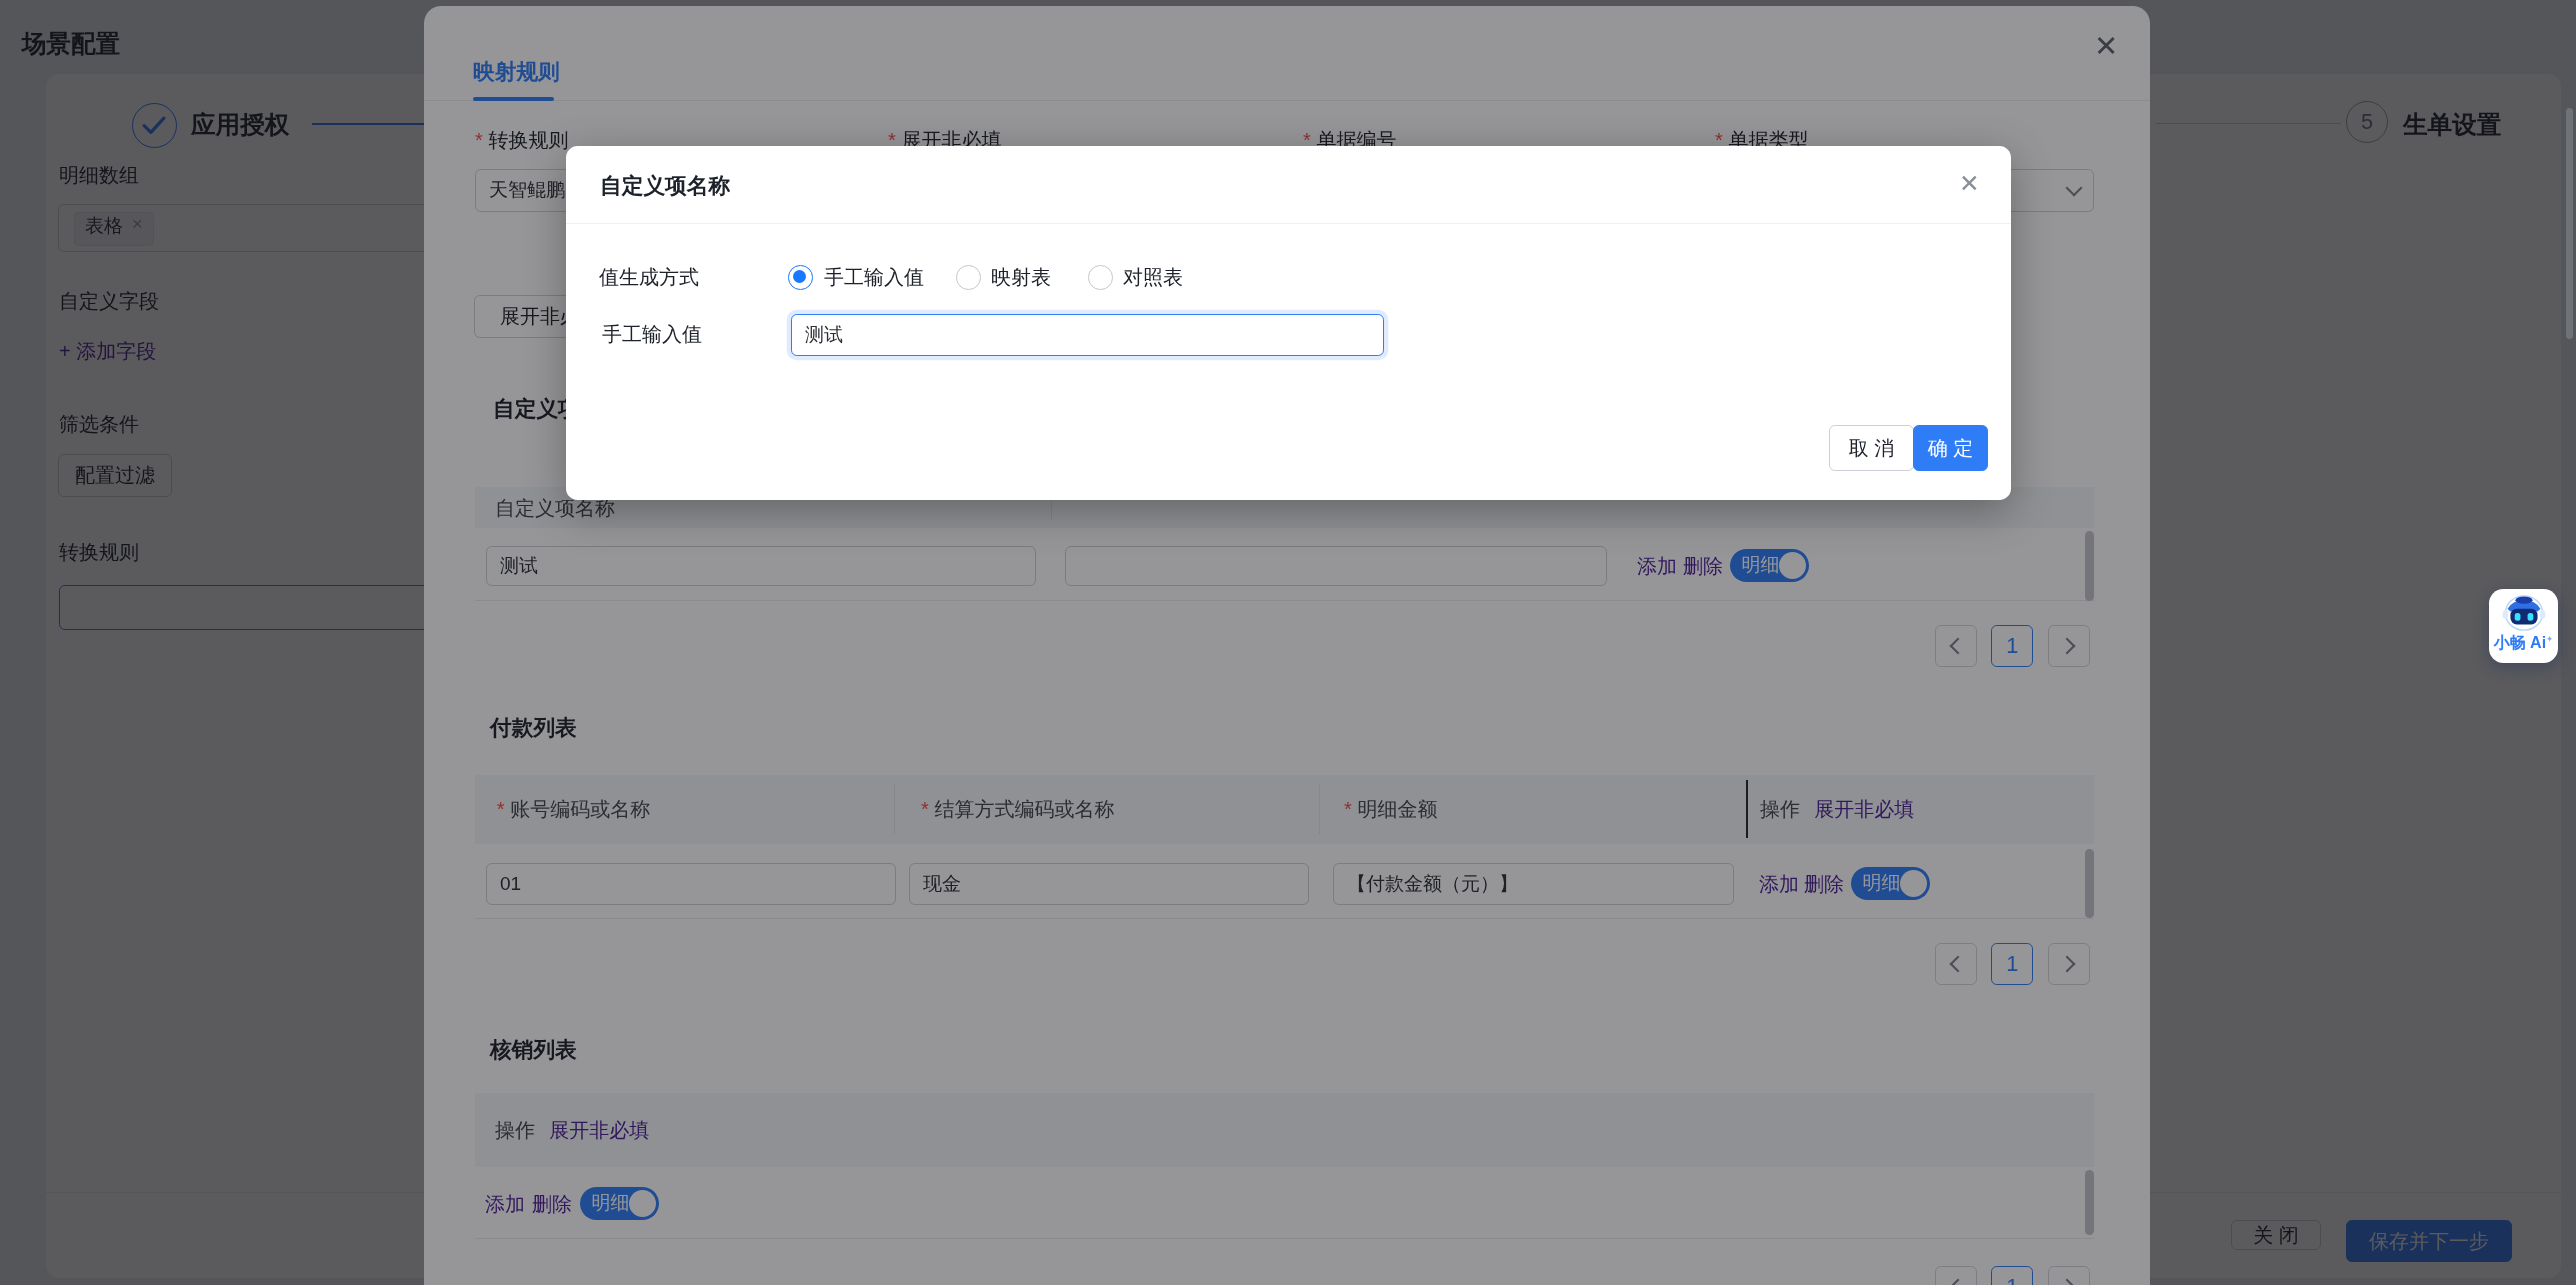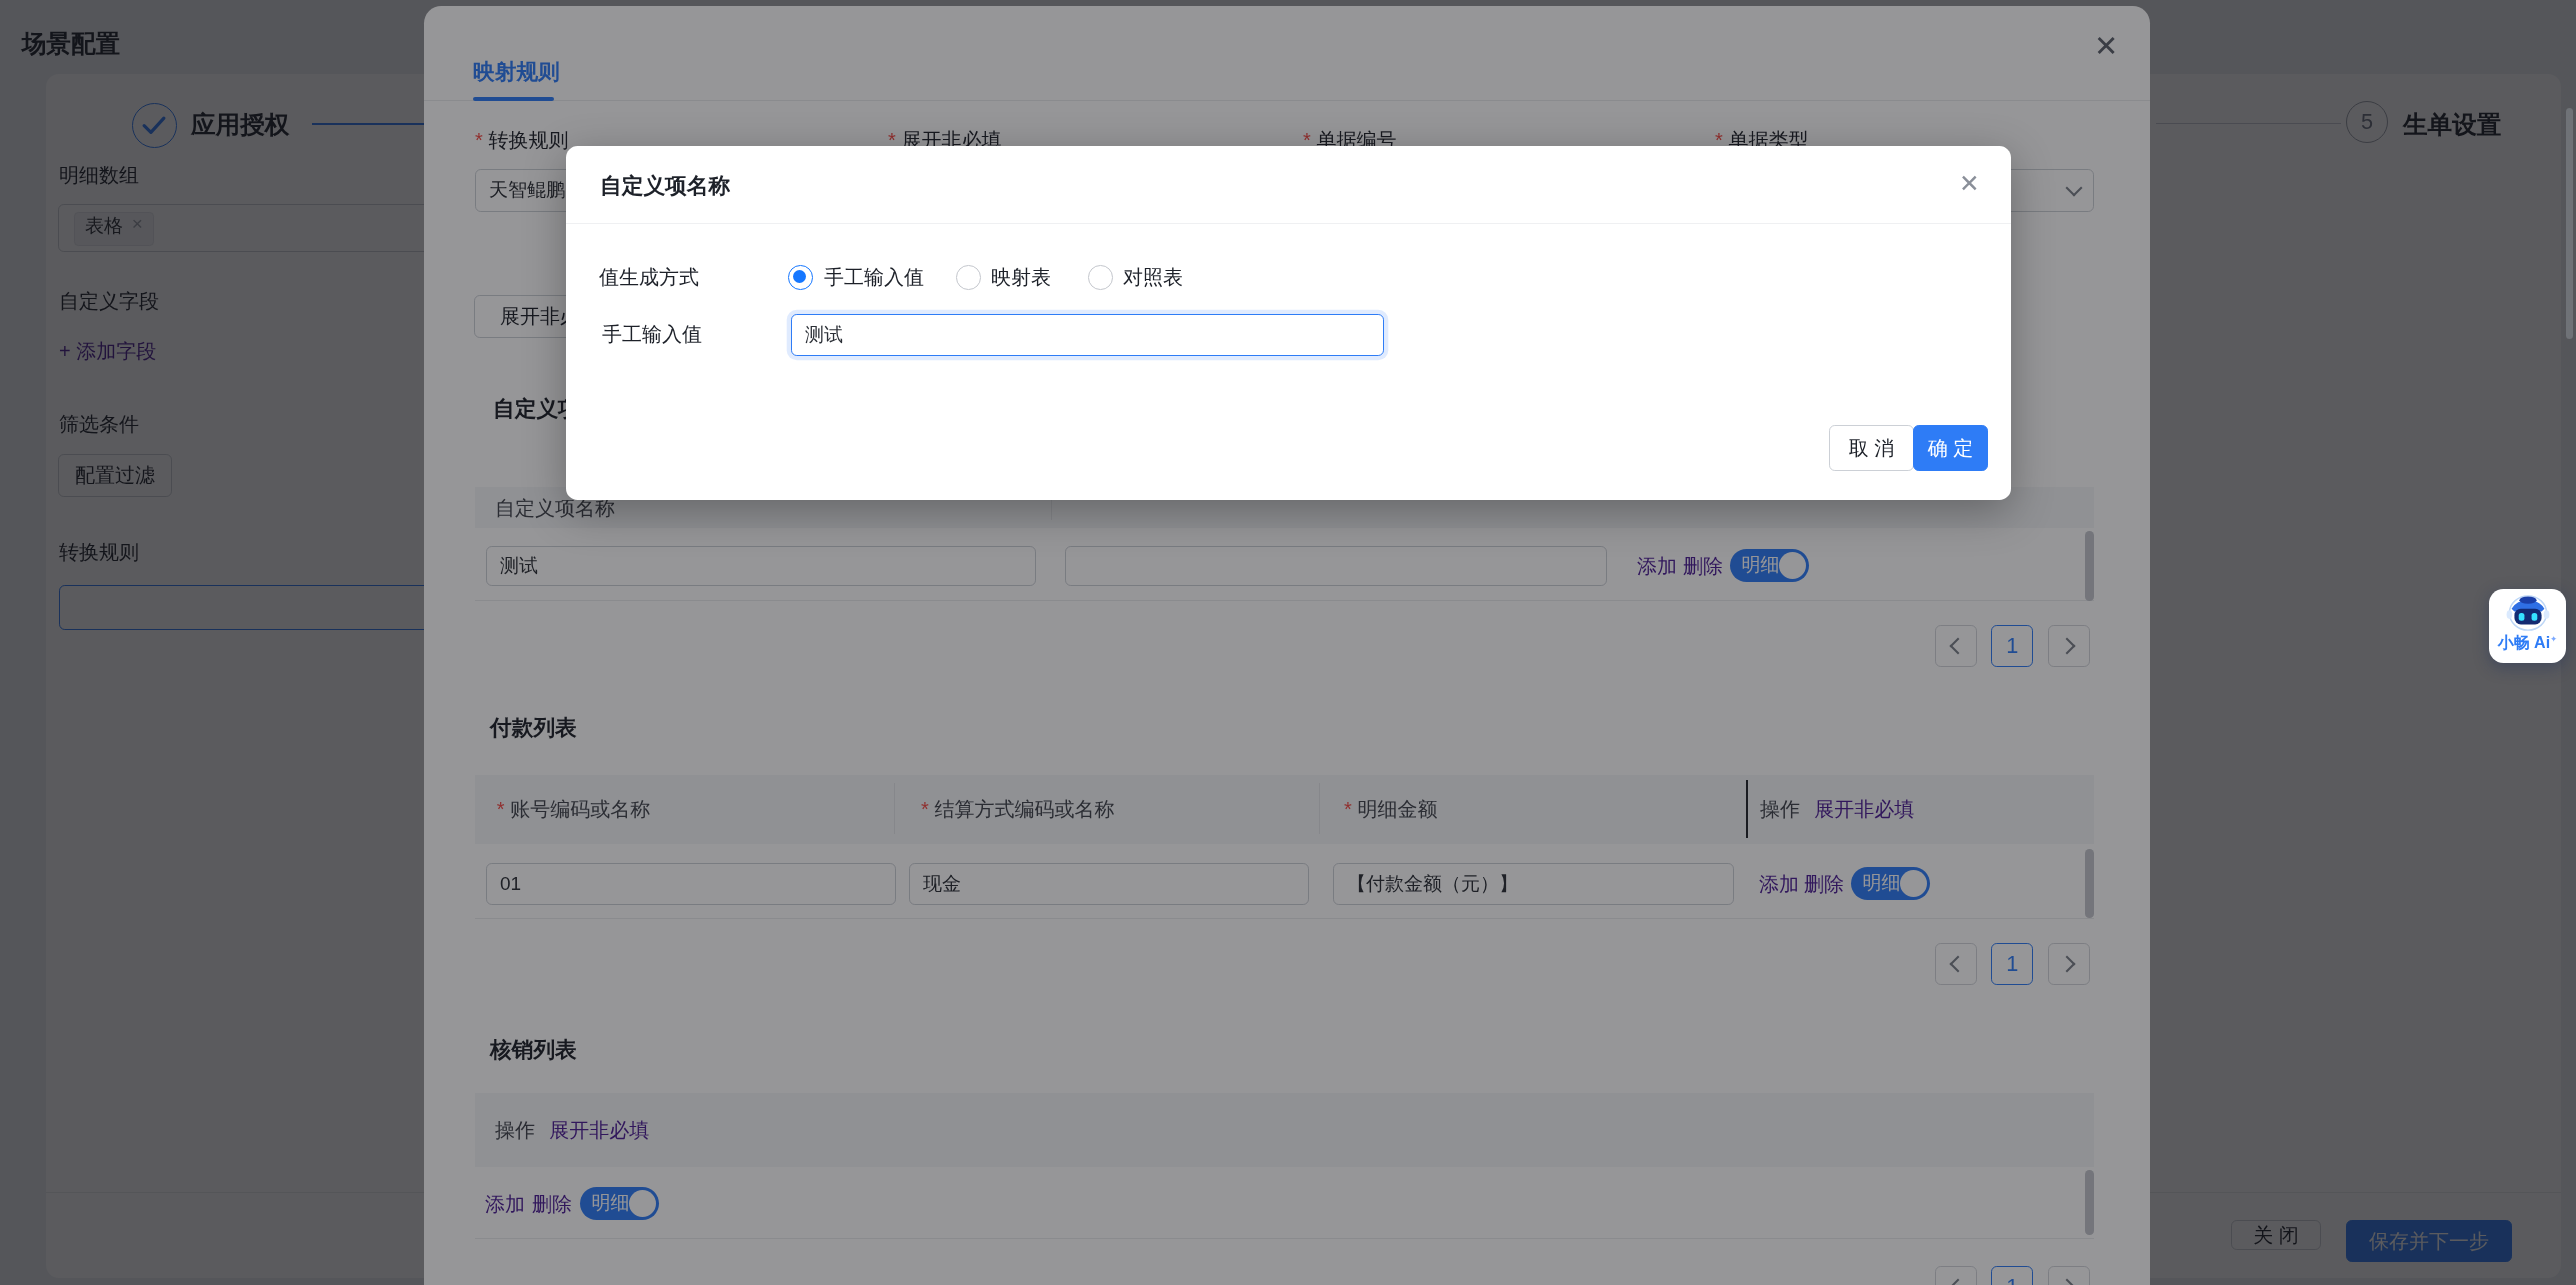--- a/index.html
+++ b/index.html
@@ -255,21 +255,21 @@
     <div class="btn outline" style="left:1263px;top:279px;width:85px;height:46px;">
       <span>取 消</span>
       </div>
     <div class="btn primary" style="left:1347px;top:279px;width:75px;height:46px;">
       <span>确 定</span>
       </div>
   </div>
 
   <div class="abs" style="left:2566px;top:108px;width:7.2px;height:231px;border-radius:3.6px;background:#6f7277;z-index:45;"></div>
 
-  <div class="abs" style="left:2489px;top:589px;width:77px;height:74px;background:#fff;border-radius:14.4px;z-index:50;
+  <div class="abs" style="left:2489px;top:589px;width:69px;height:74px;background:#fff;border-radius:14.4px;z-index:50;
               box-shadow:0 4.3px 14.4px rgba(20,40,90,0.35);display:flex;flex-direction:column;align-items:center;">
     <svg width="48" height="40" viewBox="0 0 66 56" style="margin-top:4.3px;">
       <ellipse cx="33" cy="28" rx="26" ry="24" fill="#ffffff" stroke="#bcd6f7" stroke-width="2"></ellipse>
       <path d="M10 22 A26 22 0 0 1 56 22 L52 26 L14 26 Z" fill="#2f6fe4"></path>
       <ellipse cx="33" cy="10" rx="12" ry="5" fill="#1b3fa8"></ellipse>
       <rect x="14" y="22" width="38" height="22" rx="9" fill="#122a72"></rect>
       <rect x="20" y="28" width="8" height="11" rx="3.5" fill="#35e1ff"></rect>
       <rect x="38" y="28" width="8" height="11" rx="3.5" fill="#35e1ff"></rect>
       <ellipse cx="7" cy="30" rx="4" ry="6" fill="#dbeafe"></ellipse>
       <ellipse cx="59" cy="30" rx="4" ry="6" fill="#dbeafe"></ellipse>

